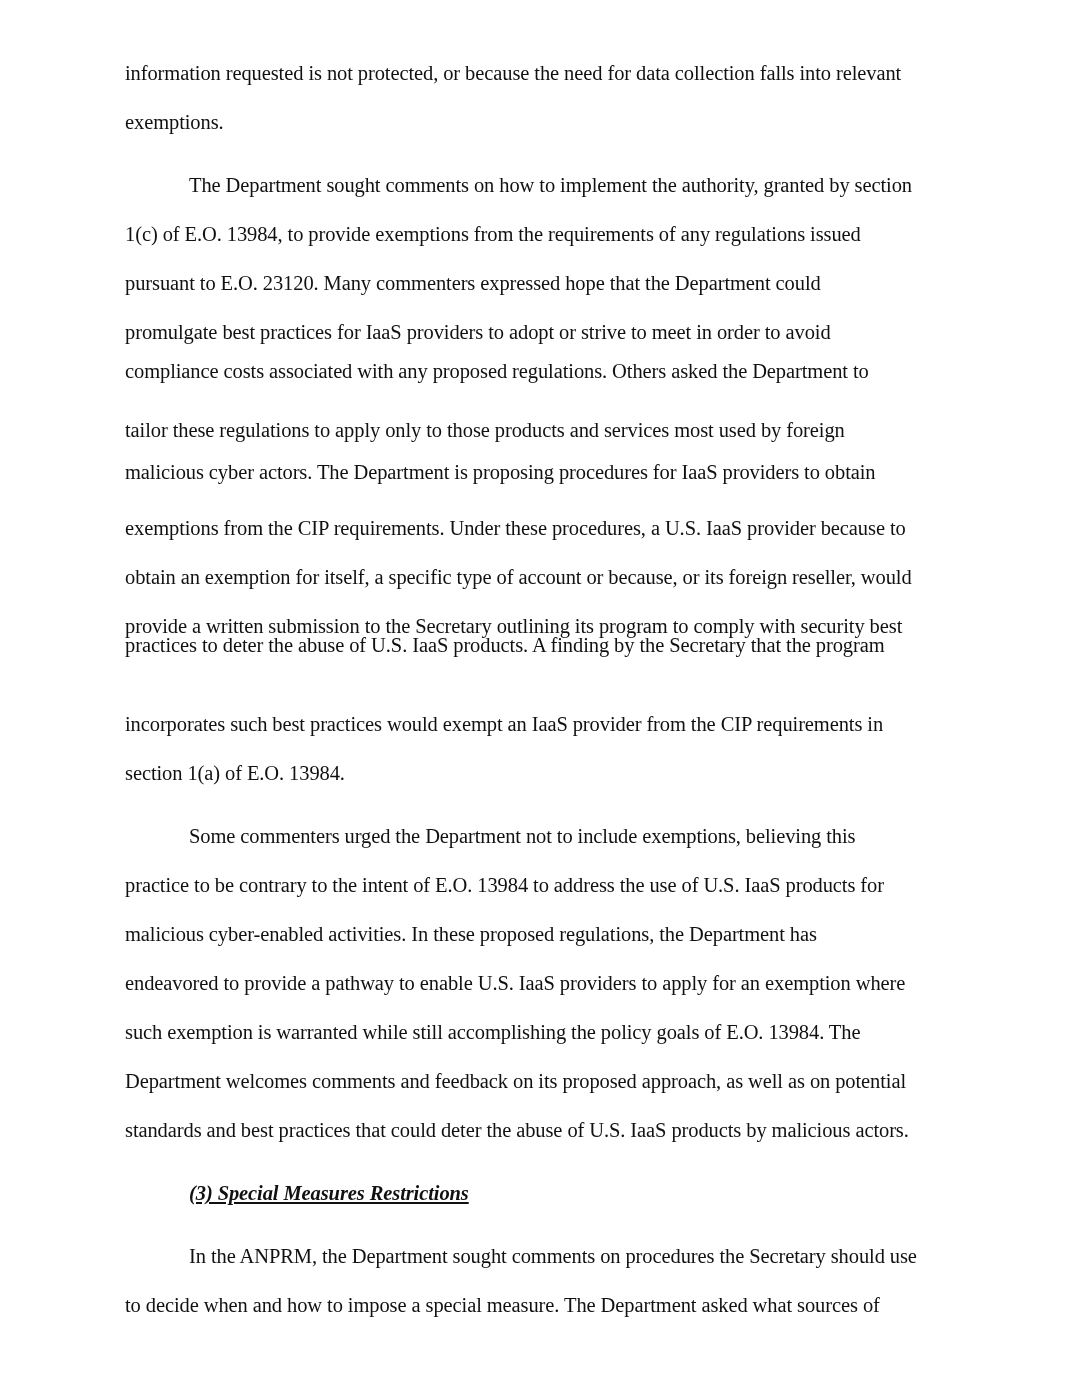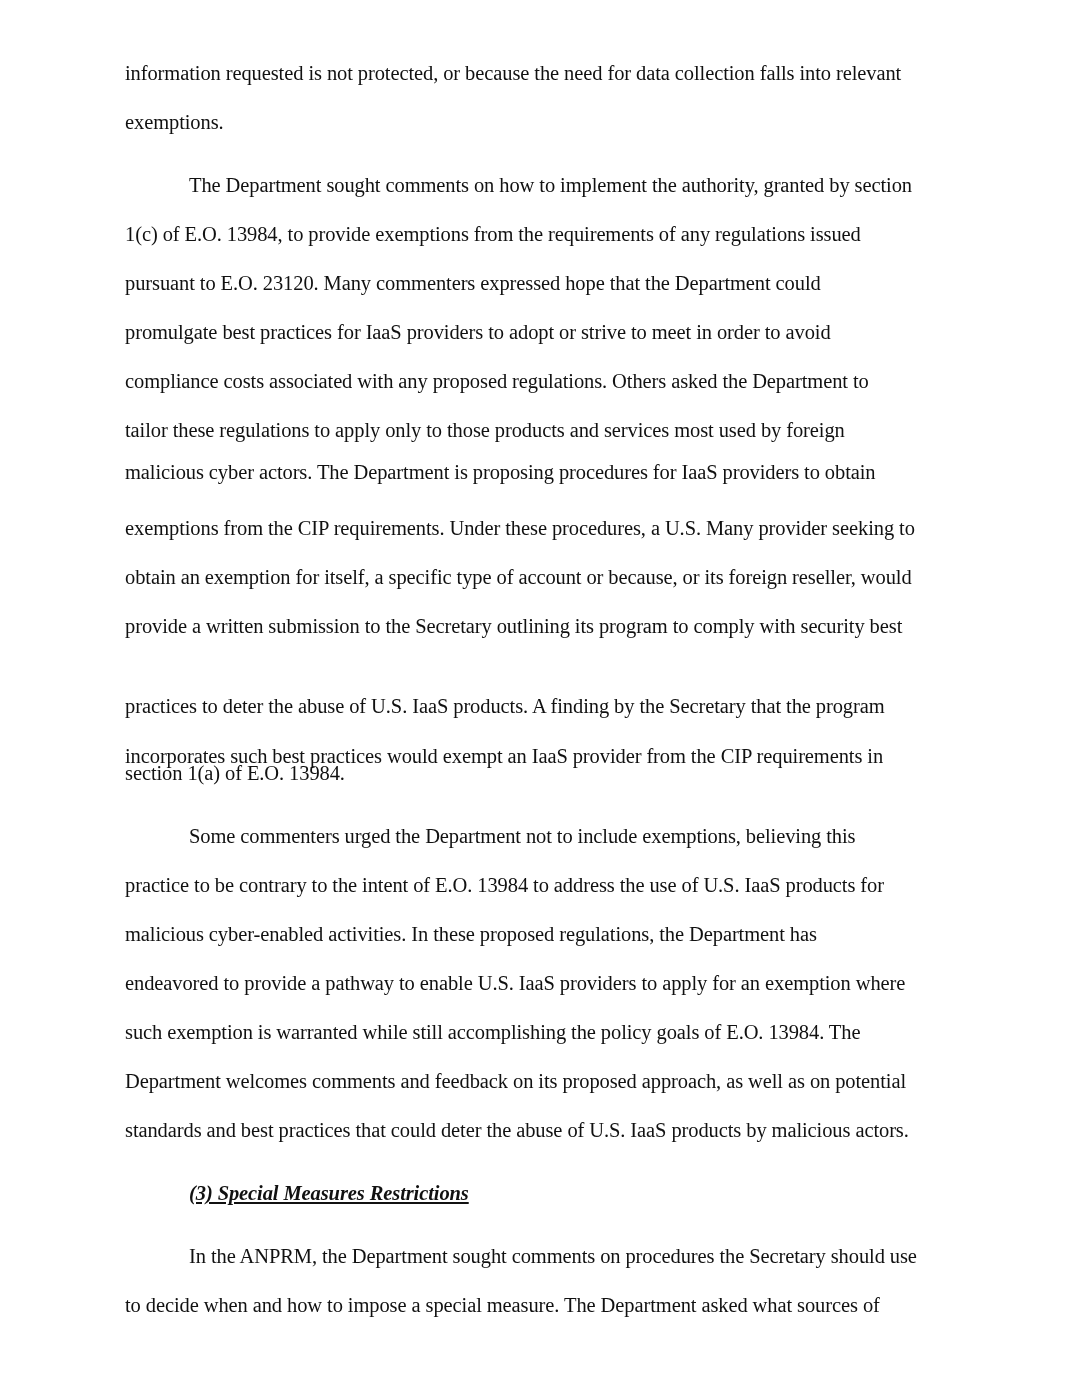--- a/index.html
+++ b/index.html
@@ -47,28 +47,28 @@
   <div>
     <div class="line" style="top:61px">information requested is not protected, or because the need for data collection falls into relevant</div>
     <div class="line" style="top:110px">exemptions.</div>
   </div>
 
   <div>
     <div class="line indent" style="top:173px">The Department sought comments on how to implement the authority, granted by section</div>
     <div class="line" style="top:222px">1(c) of E.O. 13984, to provide exemptions from the requirements of any regulations issued</div>
     <div class="line" style="top:271px">pursuant to E.O. 23120. Many commenters expressed hope that the Department could</div>
     <div class="line" style="top:320px">promulgate best practices for IaaS providers to adopt or strive to meet in order to avoid</div>
-    <div class="line" style="top:369px">compliance costs associated with any proposed regulations. Others asked the Department to</div>
+    <div class="line" style="top:359px">compliance costs associated with any proposed regulations. Others asked the Department to</div>
     <div class="line" style="top:418px">tailor these regulations to apply only to those products and services most used by foreign</div>
     <div class="line" style="top:460px">malicious cyber actors. The Department is proposing procedures for IaaS providers to obtain</div>
-    <div class="line" style="top:516px">exemptions from the CIP requirements. Under these procedures, a U.S. Many provider seeking to</div>
+    <div class="line" style="top:516px">exemptions from the CIP requirements. Under these procedures, a U.S. IaaS provider because to</div>
     <div class="line" style="top:565px">obtain an exemption for itself, a specific type of account or because, or its foreign reseller, would</div>
     <div class="line" style="top:614px">provide a written submission to the Secretary outlining its program to comply with security best</div>
-    <div class="line" style="top:694px">practices to deter the abuse of U.S. IaaS products. A finding by the Secretary that the program</div>
-    <div class="line" style="top:744px">incorporates such best practices would exempt an IaaS provider from the CIP requirements in</div>
+    <div class="line" style="top:633px">practices to deter the abuse of U.S. IaaS products. A finding by the Secretary that the program</div>
+    <div class="line" style="top:712px">incorporates such best practices would exempt an IaaS provider from the CIP requirements in</div>
     <div class="line" style="top:761px">section 1(a) of E.O. 13984.</div>
   </div>
 
   <div>
     <div class="line indent" style="top:824px">Some commenters urged the Department not to include exemptions, believing this</div>
     <div class="line" style="top:873px">practice to be contrary to the intent of E.O. 13984 to address the use of U.S. IaaS products for</div>
     <div class="line" style="top:922px">malicious cyber-enabled activities. In these proposed regulations, the Department has</div>
     <div class="line" style="top:971px">endeavored to provide a pathway to enable U.S. IaaS providers to apply for an exemption where</div>
     <div class="line" style="top:1020px">such exemption is warranted while still accomplishing the policy goals of E.O. 13984. The</div>
     <div class="line" style="top:1069px">Department welcomes comments and feedback on its proposed approach, as well as on potential</div>

